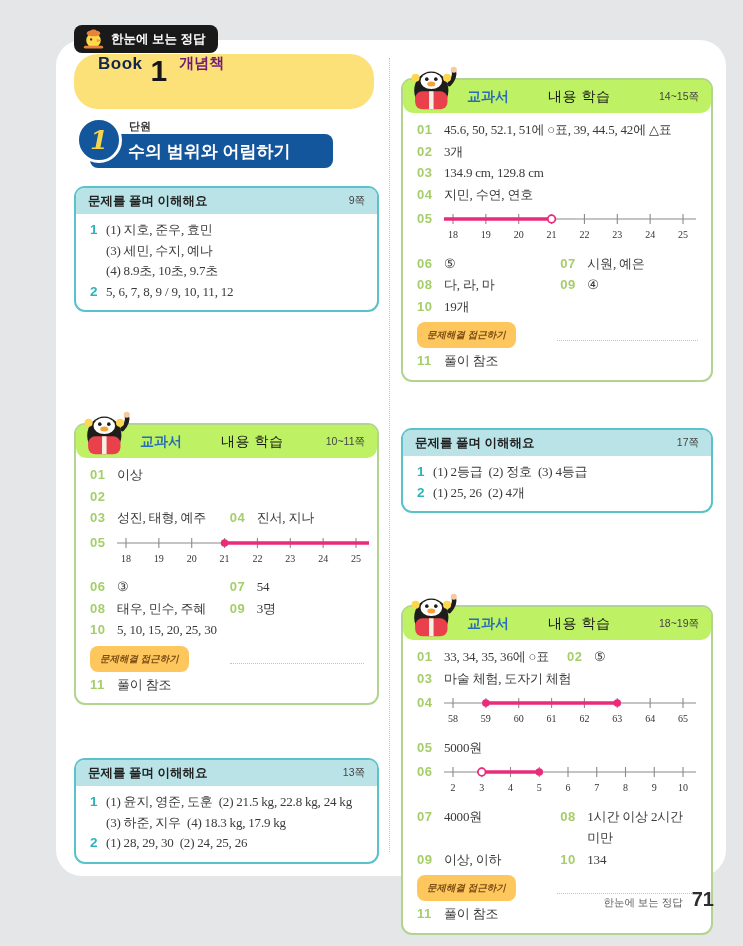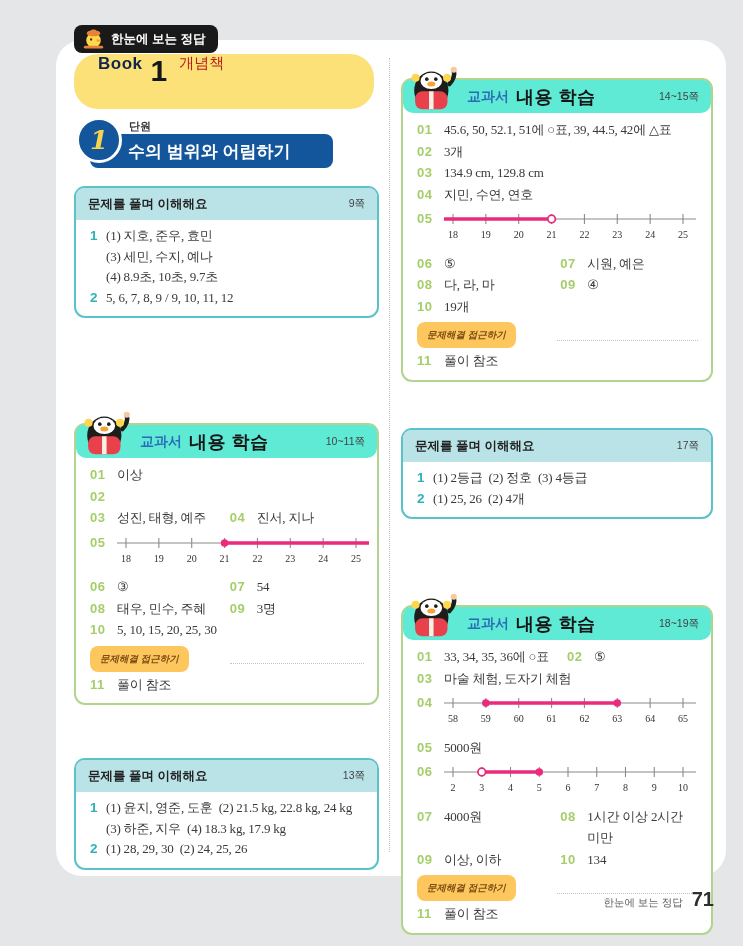--- a/index.html
+++ b/index.html
@@ -17,21 +17,21 @@
                   display:flex; align-items:center; padding:0 13px 0 37px; z-index:5; }
   .chick { position:absolute; left:7px; top:3px; }
 
   
   .book-header { position:absolute; left:58px; top:54px; width:300px; height:55px;
                  background:#fbe178; border-radius:24px; display:flex; 
                  padding-left:24px; z-index:4; }
   .book-label { font-size:17px; font-weight:bold; color:#12264d; letter-spacing:0.5px; }
   .book-number { font-size:30px; font-weight:bold; color:#16161a; margin:0 12px 0 8px;
                  font-family:"Liberation Sans", sans-serif; }
-  .book-type { font-size:15px; font-weight:normal; color:#b91c1c; }
+  .book-type { font-size:15px; font-weight:bold; color:#701a75; }
 
   
   .unit-circle { position:absolute; left:60px; top:117px; width:46px; height:46px;
                  background:#14569c; border:3px solid #ffffff; border-radius:50%;
                  display:flex; align-items:center; justify-content:center; z-index:3;
                  color:#f6d44c; font-family:"DejaVu Serif", serif; font-style:italic;
                  font-weight:bold; font-size:26px; }
   .unit-label { position:absolute; left:113px; top:119px; font-size:11px; font-weight:bold; color:#333; }
   .unit-bar { position:absolute; left:74px; top:134px; width:243px; height:34px;
               background:#14569c; border-radius:8px; display:flex; align-items:center;
@@ -40,26 +40,26 @@
   
   .col-divider { position:absolute; left:373px; top:58px; height:794px; width:0;
                  border-left:1.5px dotted #c3c3c3; }
 
   
   .box { position:absolute; background:#fff; border-radius:11px; }
   .box.teal { border:2px solid #59c3c9; }
   .box.green { border:2px solid #b2d48e; }
 
   .box-head { display:flex; align-items:center; position:relative; }
-  .box-head.teal-head { background:#b9e3e7; height:32px; border-radius:8px 8px 0 0;
+  .box-head.teal-head { background:#b9e3e7; height:26px; border-radius:8px 8px 0 0;
                         padding:0 12px; font-weight:bold; font-size:12.5px; color:#222; }
-  .box-head.green-head { background:#5eead4; height:33px; border-radius:8px 8px 10px 10px;
-                         padding:0 12px 0 64px; }
+  .box-head.green-head { background:#bef264; height:33px; border-radius:8px 8px 10px 10px;
+                         padding:0 12px 0 64px;gap:32px; }
   .accent { color:#2a6db7; font-weight:bold; font-size:14px; margin-right:7px; }
-  .head-title { font-weight:bold; font-size:18px; color:#151515; letter-spacing:0.5px; }
+  .head-title { font-weight:normal; font-size:14px; color:#151515; letter-spacing:0.5px; }
   .ref { margin-left:auto; font-weight:normal; font-size:10.5px; color:#444; }
   .penguin { position:absolute; left:4px; top:-14px; }
 
   .box-body { padding:6px 13px 8px 14px; }
   .row { display:flex; align-items:baseline; font-size:13px; color:#333; }
   .teal .row { line-height:20.5px; }
   .green .row { line-height:21.5px; }
   .item { display:flex; align-items:flex-start; min-width:0; }
   .row.two .item:first-child { width:51%; flex:none; }
   .row.two .item:last-child { flex:1; }

